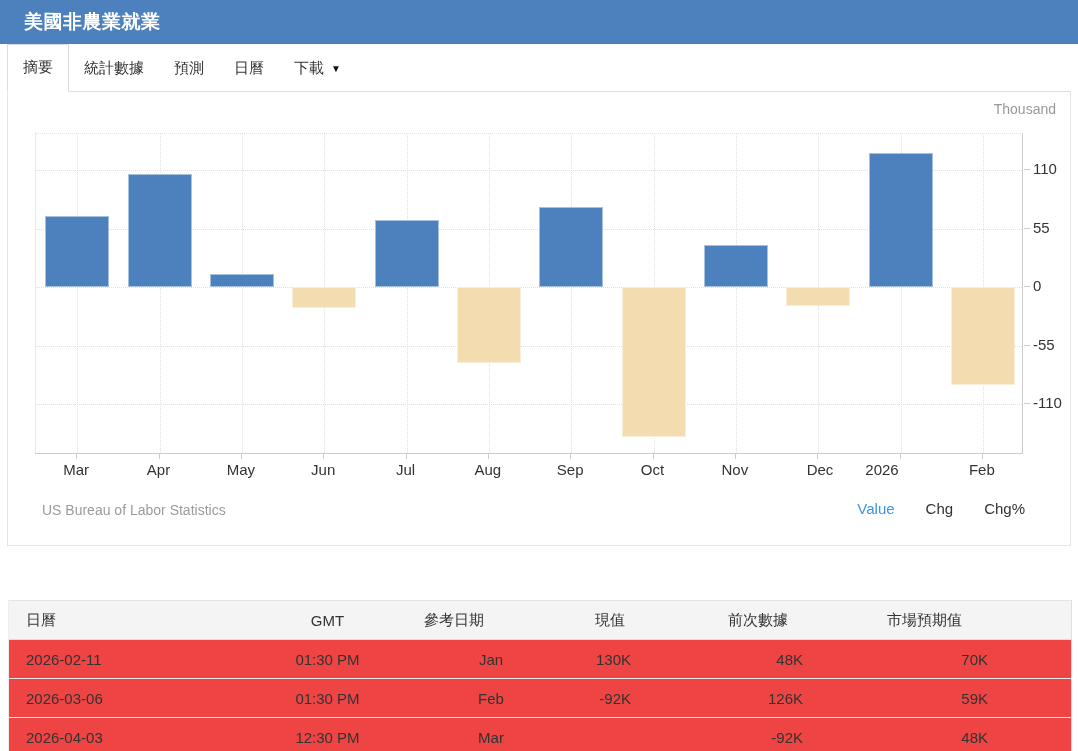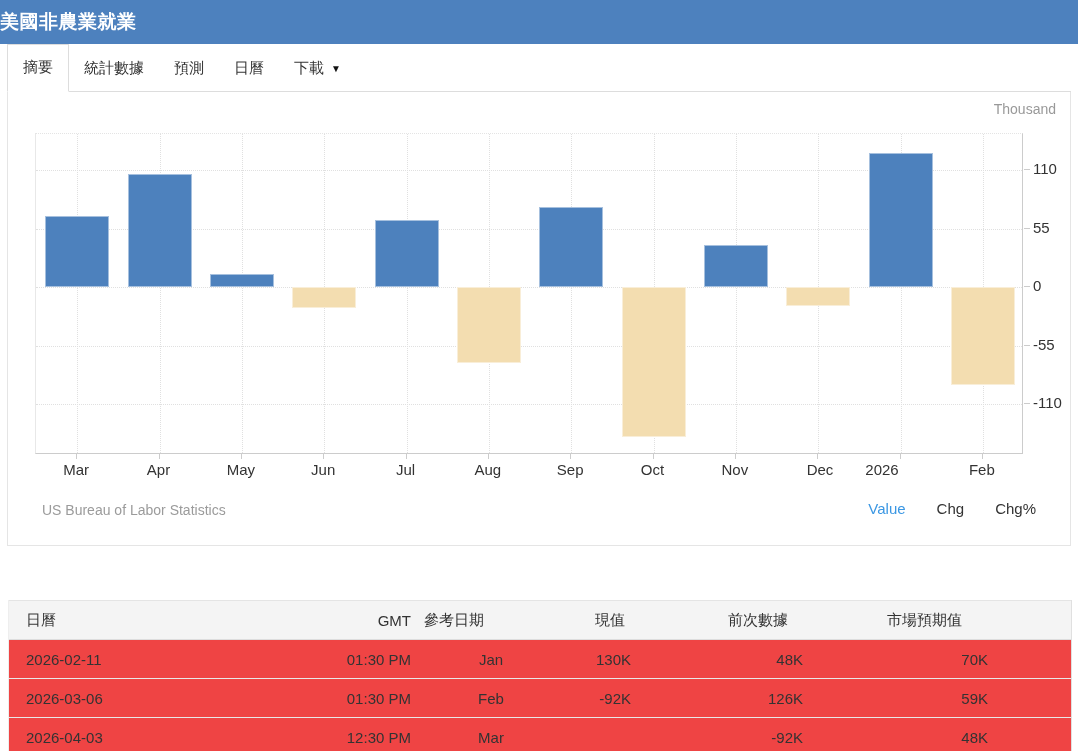--- a/index.html
+++ b/index.html
@@ -2,21 +2,21 @@
 <html><head>
 <meta charset="utf-8">
 <style>
   * { margin:0; padding:0; box-sizing:border-box; }
   html,body { width:1078px; height:751px; overflow:hidden; background:#fff;
               font-family:"Liberation Sans", sans-serif; color:#333; }
 
   
   .titlebar { position:absolute; left:0; top:0; width:1078px; height:44px;
               background:#4d81be; display:flex; align-items:center; }
-  .titlebar h1 { color:#fff; font-size:19px; font-weight:bold; padding-left:0; letter-spacing:.5px; }
+  .titlebar h1 { color:#fff; font-size:19px; font-weight:bold; padding-left:24px; letter-spacing:.5px; }
 
   
   .tabbar { position:absolute; left:7px; top:44px; width:1064px; height:48px;
             border-bottom:1px solid #ddd; background:#fff; display:flex; align-items:flex-end; }
   .tab { font-size:15px; color:#333; padding:13px 15px 14px; cursor:pointer;
          margin-bottom:-1px; display:flex; align-items:center; gap:7px; }
   .tab.active { background:#fff; border:1px solid #ddd; border-bottom:1px solid #fff; }
   .caret { font-size:10px; color:#111; line-height:1; }
 
   
@@ -27,32 +27,32 @@
           border-left:1px solid #e8e8e8; border-top:1px dotted #e4e4e4;
           border-right:1px solid #ccc; border-bottom:1px solid #ccc; }
   .hgrid { position:absolute; left:0; width:100%; height:0; border-top:1px dotted #e0e0e0; }
   .vgrid { position:absolute; top:0; height:100%; width:0; border-left:1px dotted #e0e0e0; }
   .bar { position:absolute; width:64px; border:1px solid rgba(255,255,255,.5); }
   .ylab { position:absolute; font-size:15px; color:#333; left:1025px; width:46px; }
   .ytick { position:absolute; width:6px; height:0; border-top:1px solid #ccc; left:1016px; }
   .xlab { position:absolute; font-size:15px; color:#333; text-align:center; width:84px; }
   .xtick { position:absolute; height:5px; width:0; border-left:1px solid #ccc; }
   .attribution { position:absolute; left:34px; top:410px; font-size:14px; color:#9b9b9b; }
-  .viewlinks { position:absolute; right:34px; top:408px; display:flex; gap:31px; font-size:15px; }
+  .viewlinks { position:absolute; right:45px; top:408px; display:flex; gap:31px; font-size:15px; }
   .viewlinks a { text-decoration:none; color:#333; cursor:pointer; }
   .viewlinks a.active { color:#3b97e3; }
 
   
   .caltable { position:absolute; left:8px; top:600px; width:1064px;
               border-left:1px solid #eee; border-right:1px solid #e0e0e0; font-size:15px; }
   .trow { display:flex; align-items:center; height:39px; border-bottom:1px solid #e8e8e8; background:#ef4444; }
   .trow.head { height:40px; background:#f4f4f4; border-top:1px solid #e4e4e4; border-bottom:1px solid #ddd; color:#333; }
   .cell { padding:0 10px; white-space:nowrap; overflow:hidden; }
   .c0 { width:235px; text-align:left; padding-left:17px; }
-  .c1 { width:177px; text-align:right; padding-left:0; }
+  .c1 { width:177px; text-align:center; padding-left:0; }
   .c2 { width:140px; text-align:center; }
   .head .c2 { text-align:left; padding-left:3px; }
   .c3 { width:80px;  text-align:right; }
   .head .c3 { padding-right:16px; }
   .c4 { width:175px; text-align:right; padding-right:13px; }
   .head .c4 { padding-right:28px; }
   .c5 { width:185px; text-align:right; padding-right:13px; }
   .head .c5 { padding-right:39px; }
   .cfill { flex:1; }
 </style>

